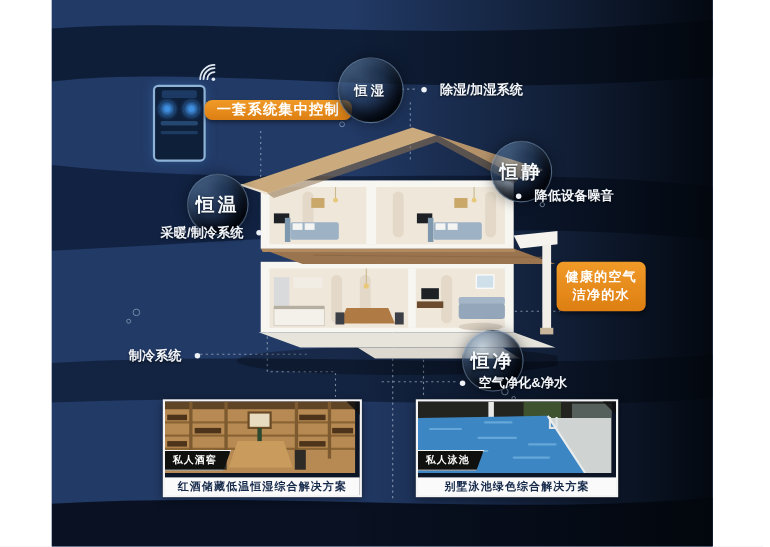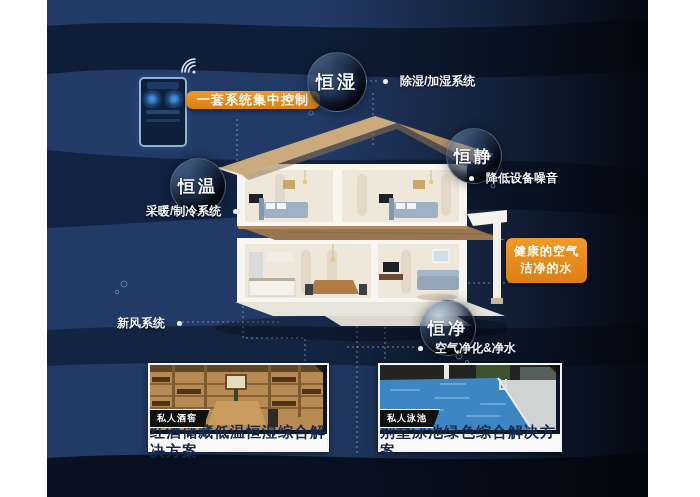--- a/index.html
+++ b/index.html
@@ -9,21 +9,21 @@
   .scene>svg.bg{position:absolute;left:0;top:0;}
   .abs{position:absolute;}
 
   
   .bubble{position:absolute;border-radius:50%;display:flex;align-items:center;justify-content:center;
     color:#f6f9fc;font-weight:bold;letter-spacing:3px;
     background:radial-gradient(circle at 32% 28%, rgba(130,170,210,0.32), rgba(40,62,92,0.55) 38%, rgba(6,12,24,0.93) 74%);
     border:1px solid rgba(165,200,235,0.38);
     box-shadow:inset -5px -7px 12px rgba(0,0,0,.55), inset 4px 5px 9px rgba(150,190,230,.22), 0 0 12px rgba(0,0,0,.4);
     text-shadow:0 1px 2px rgba(0,0,0,.6);}
-  .bubble.lg{width:58px;height:58px;font-size:18px;}
+  .bubble.lg{width:58px;height:58px;font-size:12px;}
   .bubble.md{width:54px;height:54px;font-size:17px;}
 
   .note{position:absolute;display:flex;align-items:center;gap:12px;color:#f2f5f9;font-size:12px;
         font-weight:bold;white-space:nowrap;text-shadow:0 1px 2px rgba(0,0,0,.7);}
   .dot{width:5px;height:5px;border-radius:50%;background:#eef2f7;flex:0 0 auto;}
 
   .pill{position:absolute;background:linear-gradient(#f09a28,#dd7f12);color:#fff;font-size:13px;font-weight:bold;
         padding:0 11px;border-radius:7px;letter-spacing:1px;white-space:nowrap;
         box-shadow:0 2px 4px rgba(0,0,0,.45);}
   .obox{position:absolute;background:linear-gradient(#f09a28,#dd7f12);color:#fff;font-size:12px;font-weight:bold;
@@ -40,21 +40,21 @@
   .phone .row{height:4px;margin:4px 5px 0;background:#25476f;border-radius:2px;}
   .phone .row.short{margin-top:5px;height:3px;background:#1d3a61;}
 
   
   .card{position:absolute;border:2px solid #f4f4f4;background:#0c1526;box-shadow:0 2px 8px rgba(0,0,0,.5);}
   .card .photo{position:absolute;left:0;top:0;right:0;bottom:16px;overflow:hidden;}
   .card .tag{position:absolute;left:0;top:8px;background:#10100f;color:#fff;font-size:9px;font-weight:bold;
              letter-spacing:1px;padding:2px 12px 2px 7px;border:1px solid #f4f4f4;border-left:none;
              clip-path:polygon(0 0,100% 0,calc(100% - 7px) 100%,0 100%);z-index:3;margin-top:36px;}
   .card .caption{position:absolute;left:0;right:0;bottom:0;height:16px;background:#fafafa;color:#15294a;
-                 font-size:15px;font-weight:bold;display:flex;align-items:center;justify-content:center;
+                 font-size:10px;font-weight:bold;display:flex;align-items:center;justify-content:center;
                  letter-spacing:1px;z-index:2;}
   .corner{position:absolute;right:0;top:0;width:0;height:0;z-index:3;
           border-top:12px solid rgba(15,15,15,.8);border-left:12px solid transparent;}
 </style>
 </head>
 <body>
 
 <div class="page">
   <div class="scene">
 
@@ -201,21 +201,21 @@
     </div>
     <div class="note" style="left:422px;top:170px">
       <span class="dot"></span>
       <span>降低设备噪音</span>
     </div>
     <div class="note" style="left:99px;top:203px">
       <span>采暖/制冷系统</span>
       <span class="dot"></span>
     </div>
     <div class="note" style="left:70px;top:315px">
-      <span>新风系统</span>
+      <span>制冷系统</span>
       <span class="dot"></span>
     </div>
     <div class="note" style="left:371px;top:340px">
       <span class="dot"></span>
       <span>空气净化&amp;净水</span>
     </div>
 
     <div class="obox" style="left:459px;top:238px">
       <div>健康的空气</div>
       <div>洁净的水</div>

